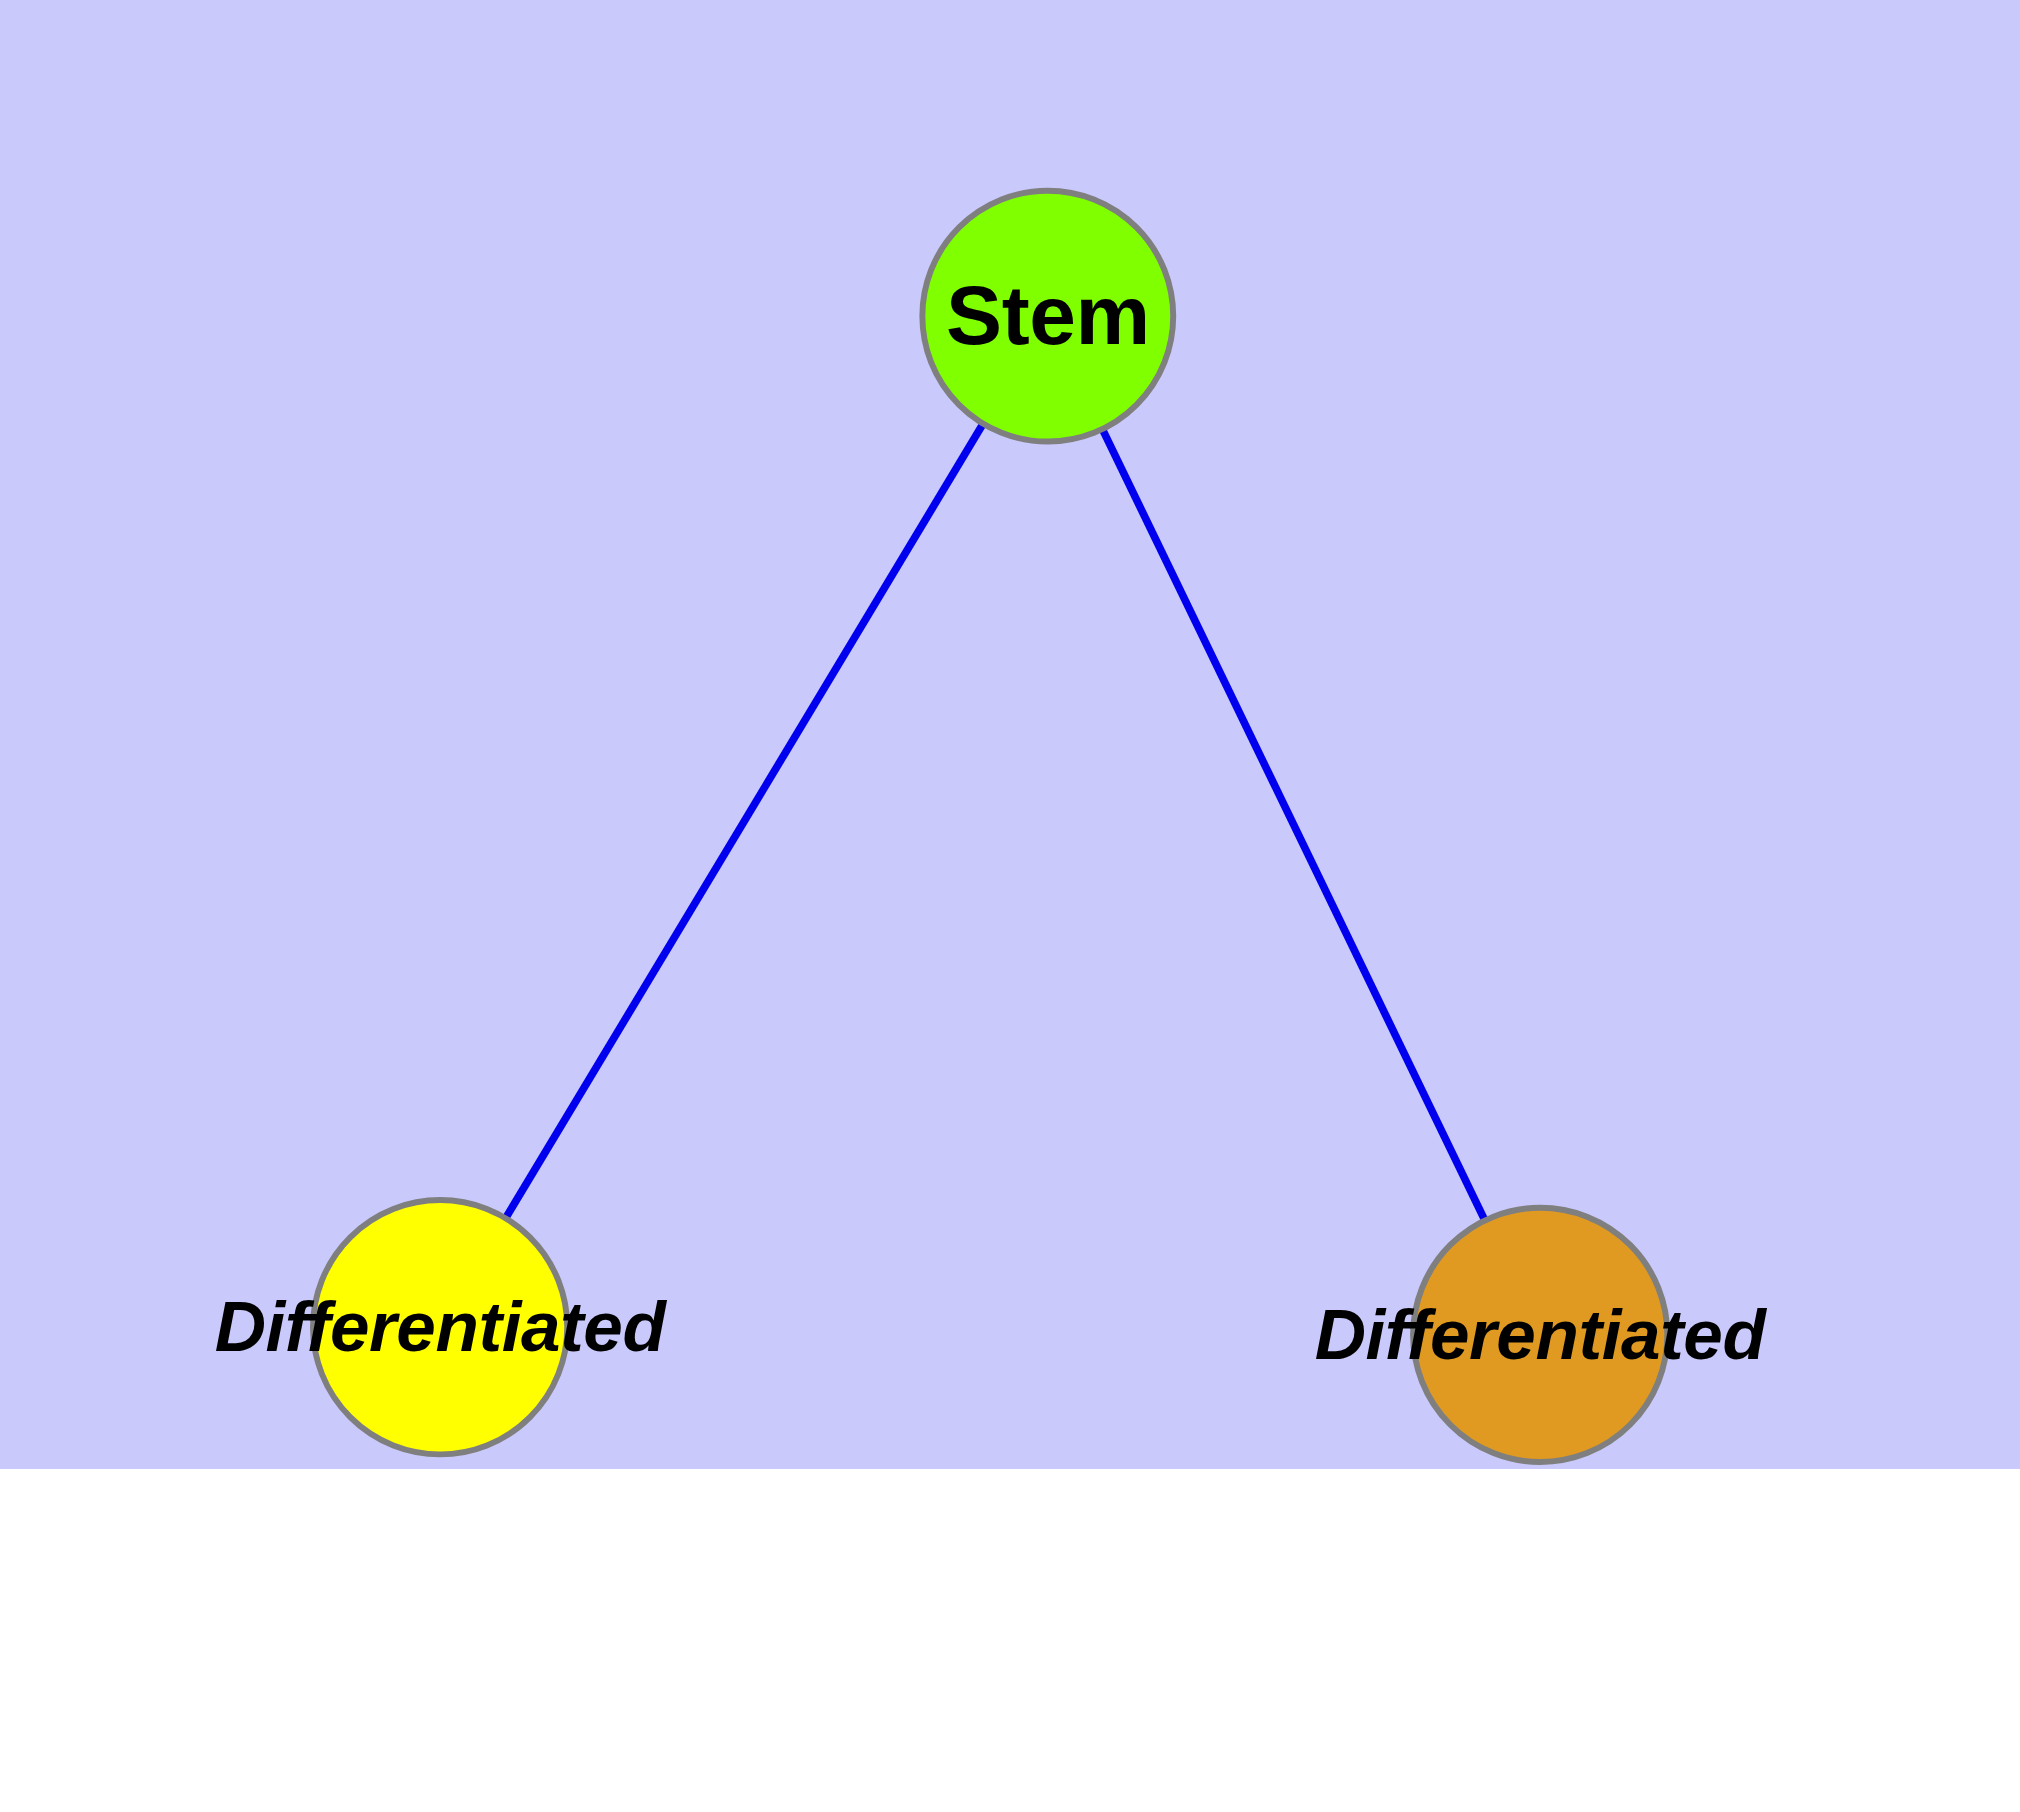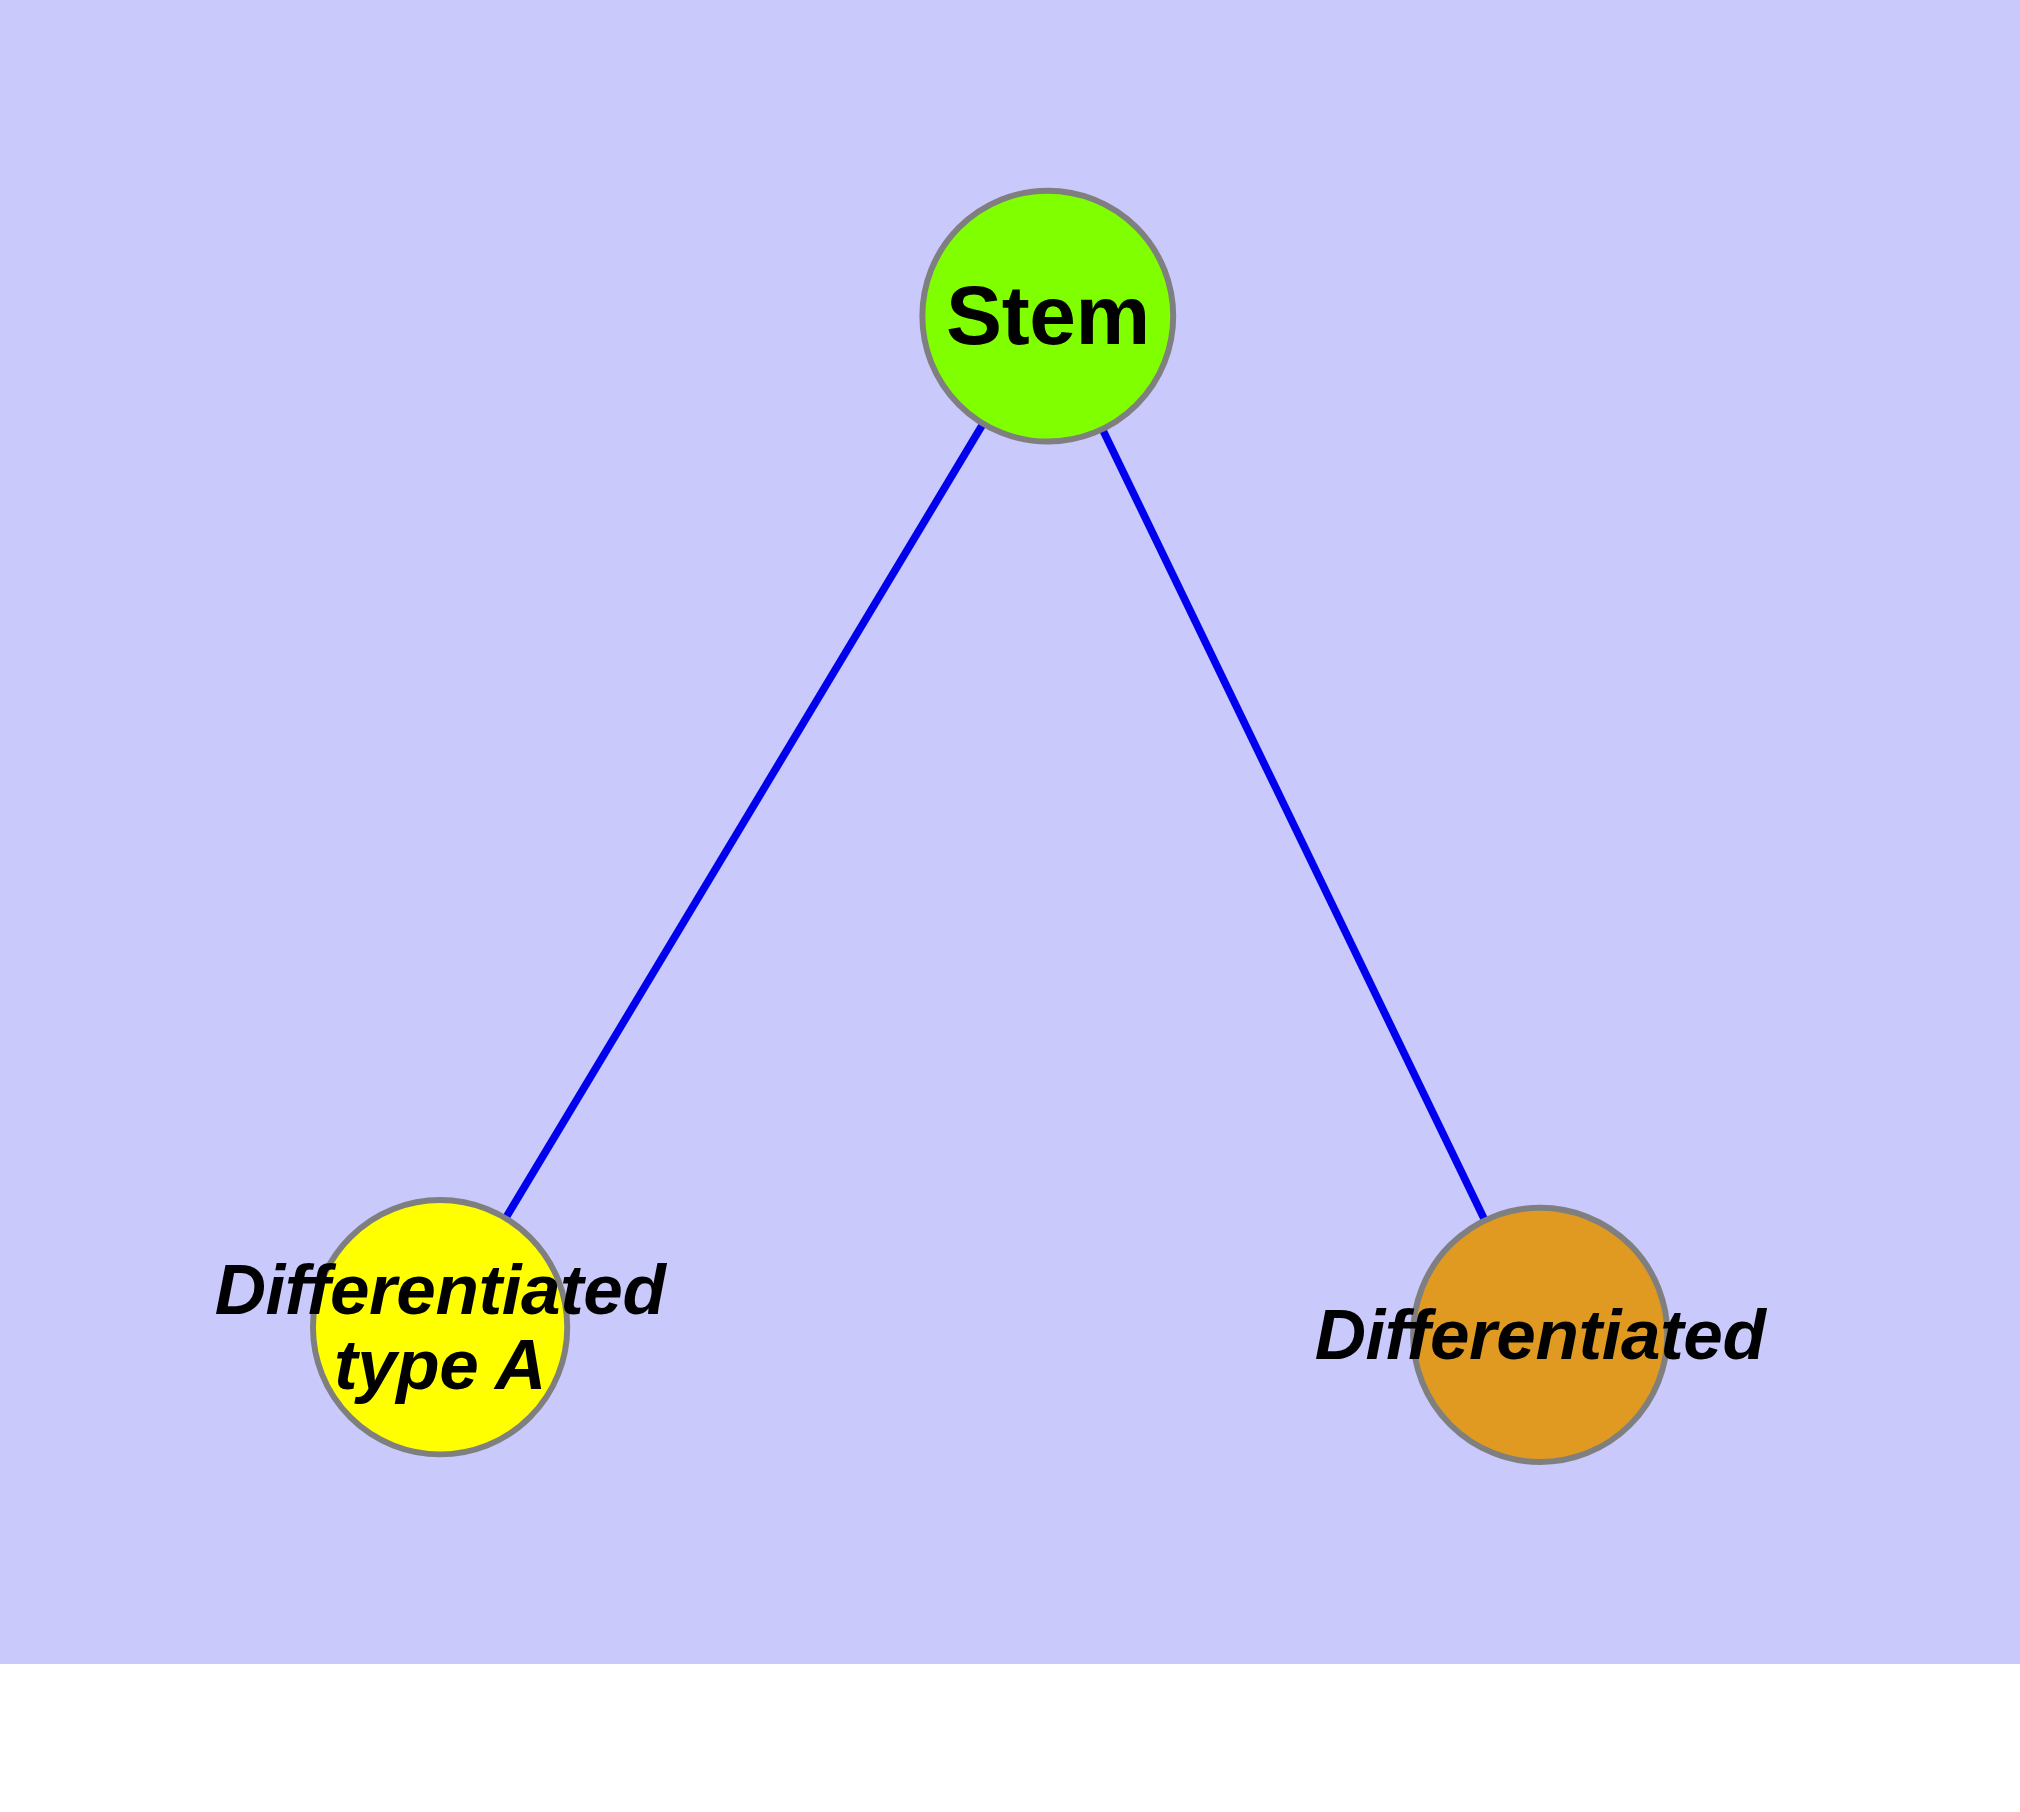--- a/index.html
+++ b/index.html
@@ -42,38 +42,38 @@
     font-size: 84px;
   }
   #label-type-a, #label-type-b {
     font-size: 71px;
     font-style: italic;
   }
 </style>
 </head>
 <body>
 
-<div id="canvas" style="width: 2021px; height: 1664px;">
+<div id="canvas" style="width: 2021px; height: 1469px;">
 
   <div id="bg-rect" style="background: rgb(201, 201, 251); width: 2021px; height: 1812px;"></div>
 
   <svg id="graph-svg" viewBox="0 0 2384 2138" xmlns="http://www.w3.org/2000/svg" style="width: 2021px; height: 1812px;">
 
     <g>
       <line id="edge-0" x1="1158.7305686398104" y1="501.5668502269265" x2="597.2996904449922" y2="1435.7189251033813" stroke="#0000ee" stroke-width="9" stroke-linecap="butt"></line>
       <line id="edge-1" x1="1301.2783350061206" y1="508.0508755204078" x2="1750.8512871937978" y2="1438.1484461393202" stroke="#0000ee" stroke-width="9" stroke-linecap="butt"></line>
     </g>
 
     <g>
       <circle id="node-0" cx="1236" cy="373" r="148" fill="#7fff00" stroke="#7f7f7f" stroke-width="7"></circle>
       <circle id="node-1" cx="519" cy="1566" r="150" fill="#ffff00" stroke="#7f7f7f" stroke-width="7"></circle>
       <circle id="node-2" cx="1817" cy="1575" r="150" fill="#e09a22" stroke="#7f7f7f" stroke-width="7"></circle>
     </g>
   </svg>
 
   <div class="node-label" id="label-stem" style="left: 1048px; top: 316px; color: rgb(0, 0, 0);"><span>Stem</span></div>
 
-  <div class="node-label" id="label-type-a" style="left: 440px; top: 1327px; color: rgb(0, 0, 0);"><span>Differentiated</span><br><span>type A</span></div>
+  <div class="node-label" id="label-type-a" style="left: 440px; top: 1327px; color: rgb(0, 0, 0);"><span>Differentiated</span><br></div>
 
   <div class="node-label" id="label-type-b" style="left: 1540px; top: 1335px; color: rgb(0, 0, 0);"><span>Differentiated</span><br></div>
 
 </div>
 
 
 </body></html>

